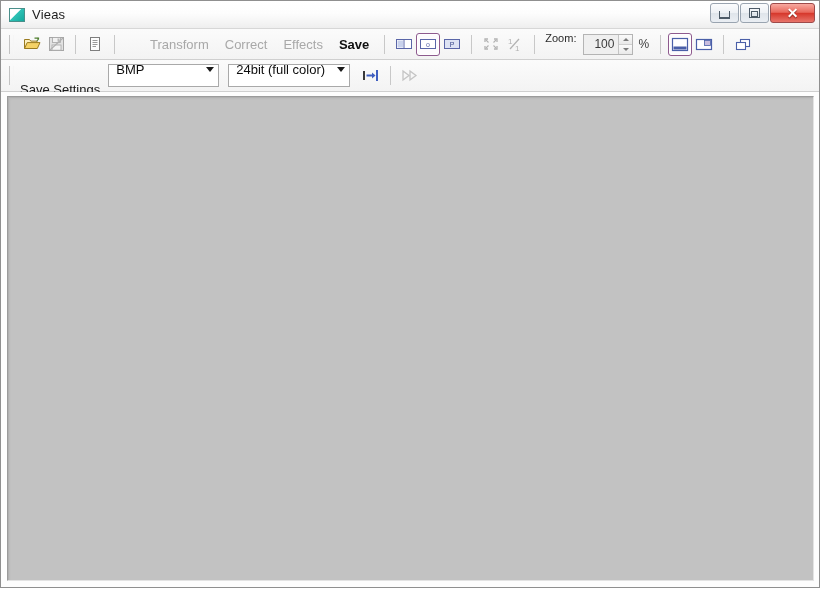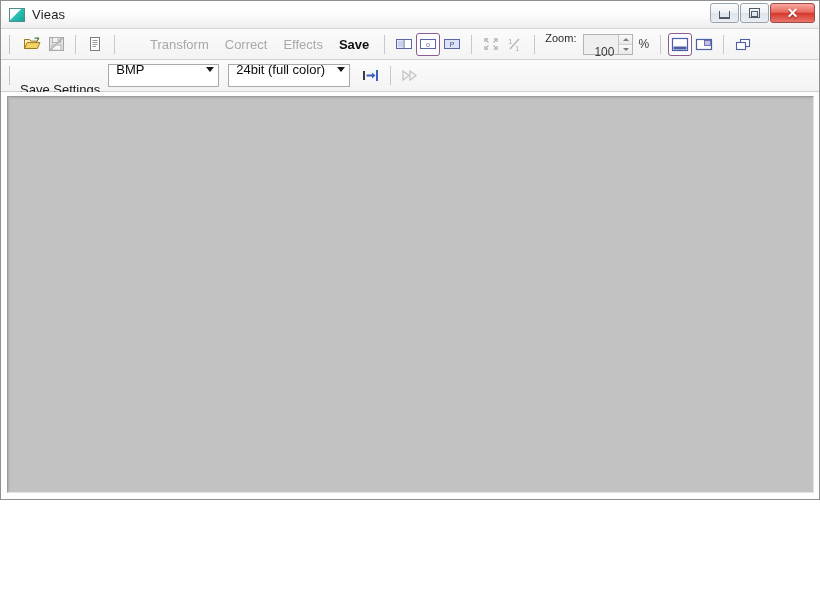--- a/index.html
+++ b/index.html
@@ -8,21 +8,21 @@
     width: 820px;
     height: 600px;
     overflow: hidden;
     background: #ffffff;
     font-family: "Liberation Sans", sans-serif;
   }
 
   #app {
     position: relative;
     width: 820px;
-    height: 500px;
+    height: 588px;
     box-sizing: border-box;
     background: #fdfdfd;
     border: 1px solid #8f8f8f;
     display: flex;
     flex-direction: column;
   }
 
   
   .titlebar {
     position: relative;
@@ -186,21 +186,20 @@
     align-items: stretch;
     flex: none;
   }
   .spin-val {
     flex: 1;
     font-size: 12px;
     color: #3a3a3a;
     text-align: right;
     padding-right: 4px;
     line-height: 19px;
-    margin-top: 8px;
   }
   .spin-arrows {
     width: 13px;
     border-left: 1px solid #c4c4c4;
     display: flex;
     flex-direction: column;
     flex: none;
   }
   .spin-arrows div {
     flex: 1;

